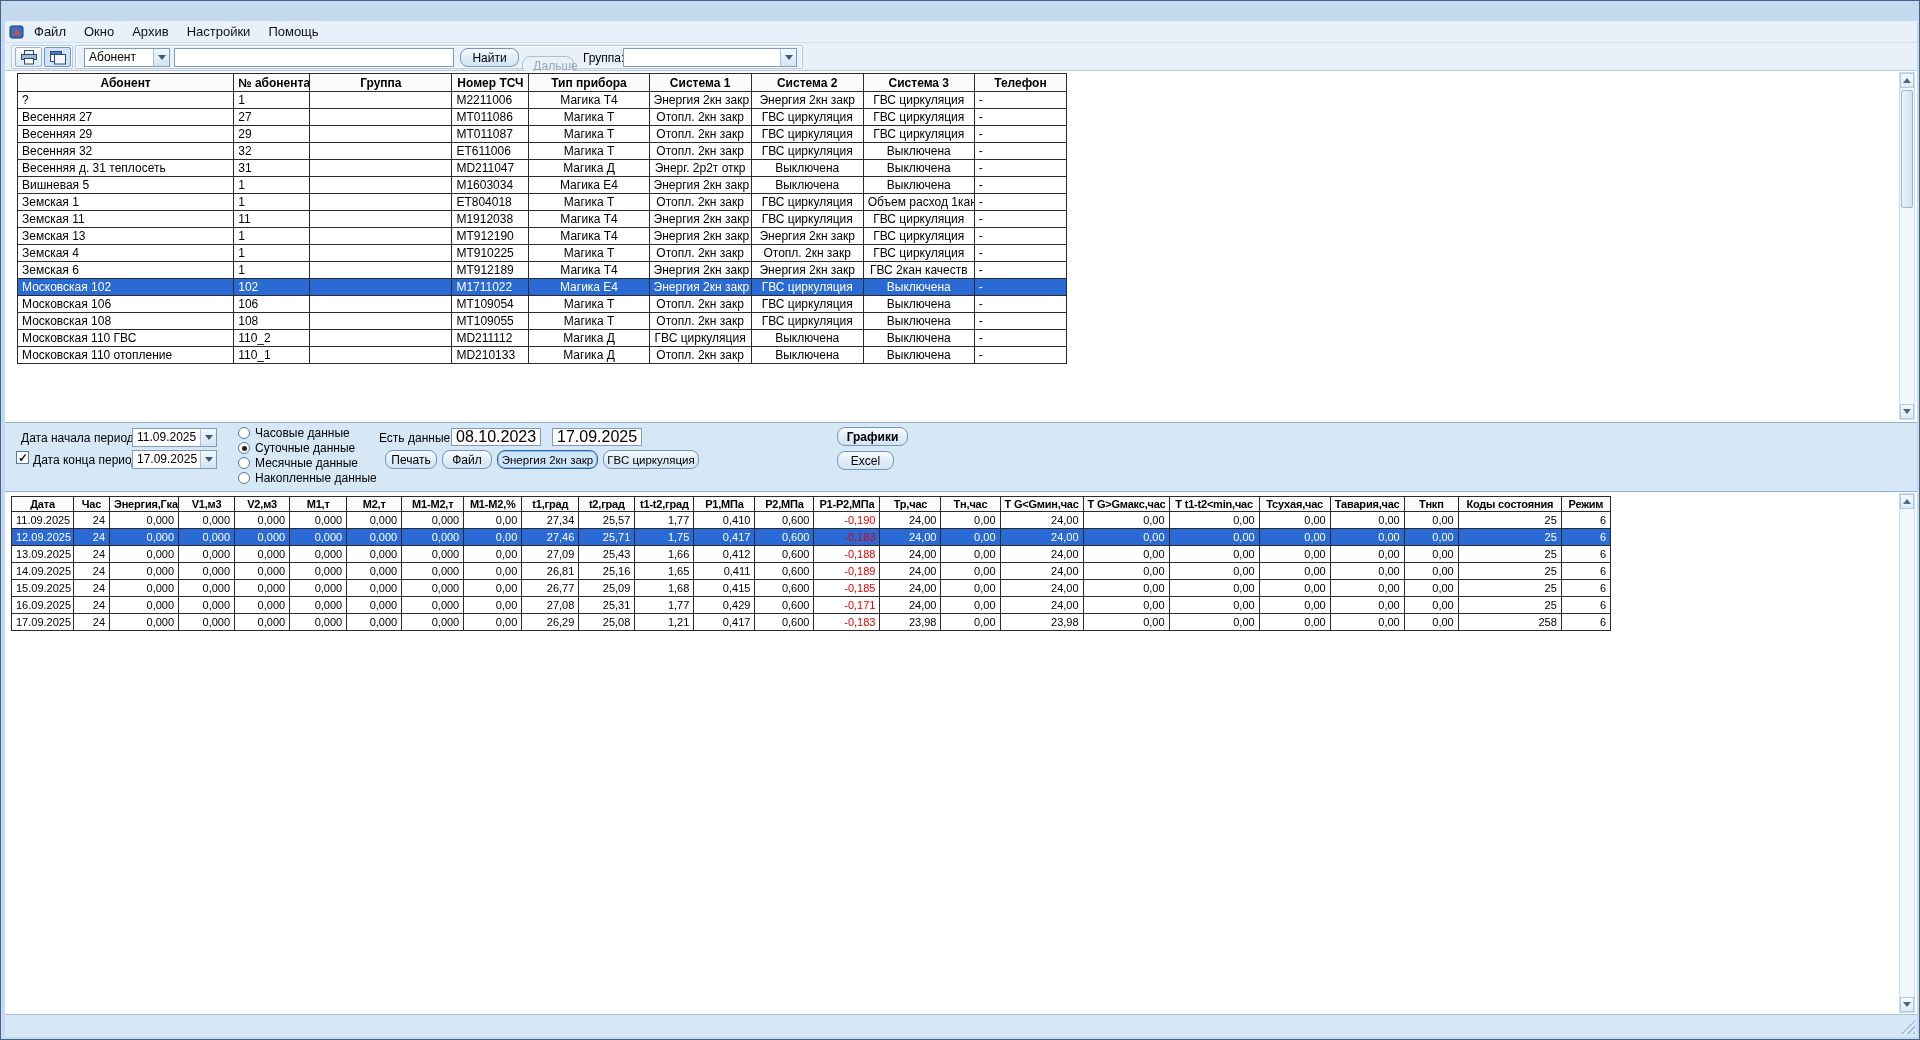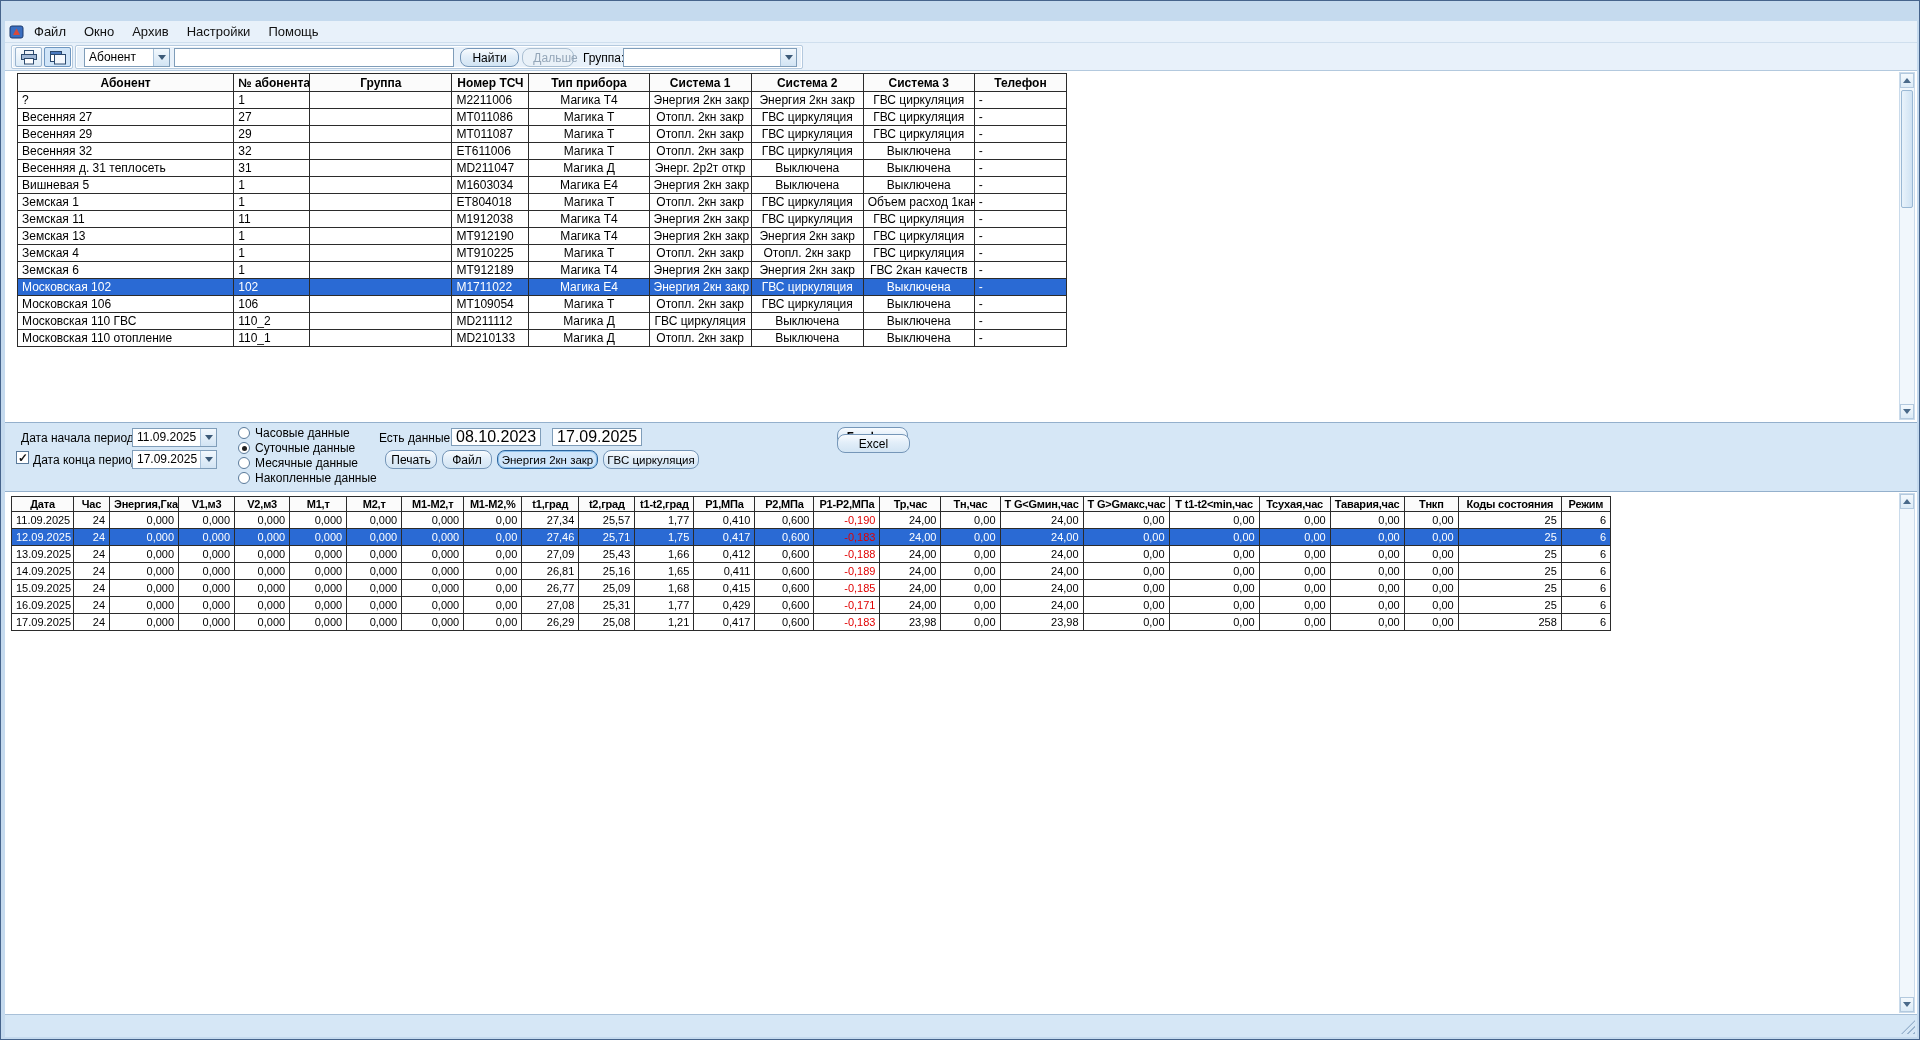--- a/index.html
+++ b/index.html
@@ -137,21 +137,21 @@
     </div>
     <div class="tool-group ctrl-group">
       <div class="combo" style="left:8px; top:2px; width:86px; height:19px;">
         <span class="val">Абонент</span>
         <span class="arrow">
             <span class="tri-down"></span>
           </span>
       </div>
       <input class="txtinput" style="left: 98px; top: 2px; width: 280px; height: 19px;" value="">
       <span class="btn" style="left:384px; top:2px; width:59px; height:19px;">Найти</span>
-      <span class="btn disabled" style="left:446px; top:2px; width:52px; height:19px;padding-left:15px;">Дальше</span>
+      <span class="btn disabled" style="left:446px; top:10px; width:52px; height:19px;padding-left:15px;">Дальше</span>
       <span class="lbl" style="left:507px; top:5px;">Группа:</span>
       <div class="combo" style="left:547px; top:2px; width:174px; height:19px;">
         <span class="val"></span>
         <span class="arrow">
             <span class="tri-down"></span>
           </span>
       </div>
     </div>
   </div>
 
@@ -319,20 +319,31 @@
             <td>106</td>
             <td></td>
             <td>MT109054</td>
             <td>Магика Т</td>
             <td>Отопл. 2кн закр</td>
             <td>ГВС циркуляция</td>
             <td>Выключена</td>
             <td>-</td>
           </tr>
           <tr>
+            <td>Московская 108</td>
+            <td>108</td>
+            <td></td>
+            <td>MT109055</td>
+            <td>Магика Т</td>
+            <td>Отопл. 2кн закр</td>
+            <td>ГВС циркуляция</td>
+            <td>Выключена</td>
+            <td>-</td>
+          </tr>
+          <tr>
             <td>Московская 110 ГВС</td>
             <td>110_2</td>
             <td></td>
             <td>MD211112</td>
             <td>Магика Д</td>
             <td>ГВС циркуляция</td>
             <td>Выключена</td>
             <td>Выключена</td>
             <td>-</td>
           </tr>
@@ -396,21 +407,21 @@
 
     <span class="lbl" style="left:374px; top:8px;">Есть данные с:</span>
     <span class="databox" style="left:446px; top:5px; width:90px; height:18px;">08.10.2023</span>
     <span class="databox" style="left:547px; top:5px; width:90px; height:18px;">17.09.2025</span>
 
     <span class="btn" style="left:380px; top:27px; width:52px; height:19px;">Печать</span>
     <span class="btn" style="left:437px; top:27px; width:50px; height:19px;">Файл</span>
     <span class="btn active" style="left:492px; top:27px; width:101px; height:19px; font-size:11.5px;">Энергия 2кн закр</span>
     <span class="btn" style="left:598px; top:27px; width:96px; height:19px; font-size:11.5px;">ГВС циркуляция</span>
     <span class="btn" style="left:832px; top:4px; width:71px; height:19px;font-weight:bold;">Графики</span>
-    <span class="btn" style="left:832px; top:11px; width:73px; height:19px;">Excel</span>
+    <span class="btn" style="left:832px; top:28px; width:57px; height:19px;">Excel</span>
   </div>
 
   <div class="bottompane">
     <table class="grid" id="arch">
       <colgroup>
         <col style="width:62px">
           <col style="width:36px">
           <col style="width:69px">
           <col style="width:56px">
           <col style="width:55px">

